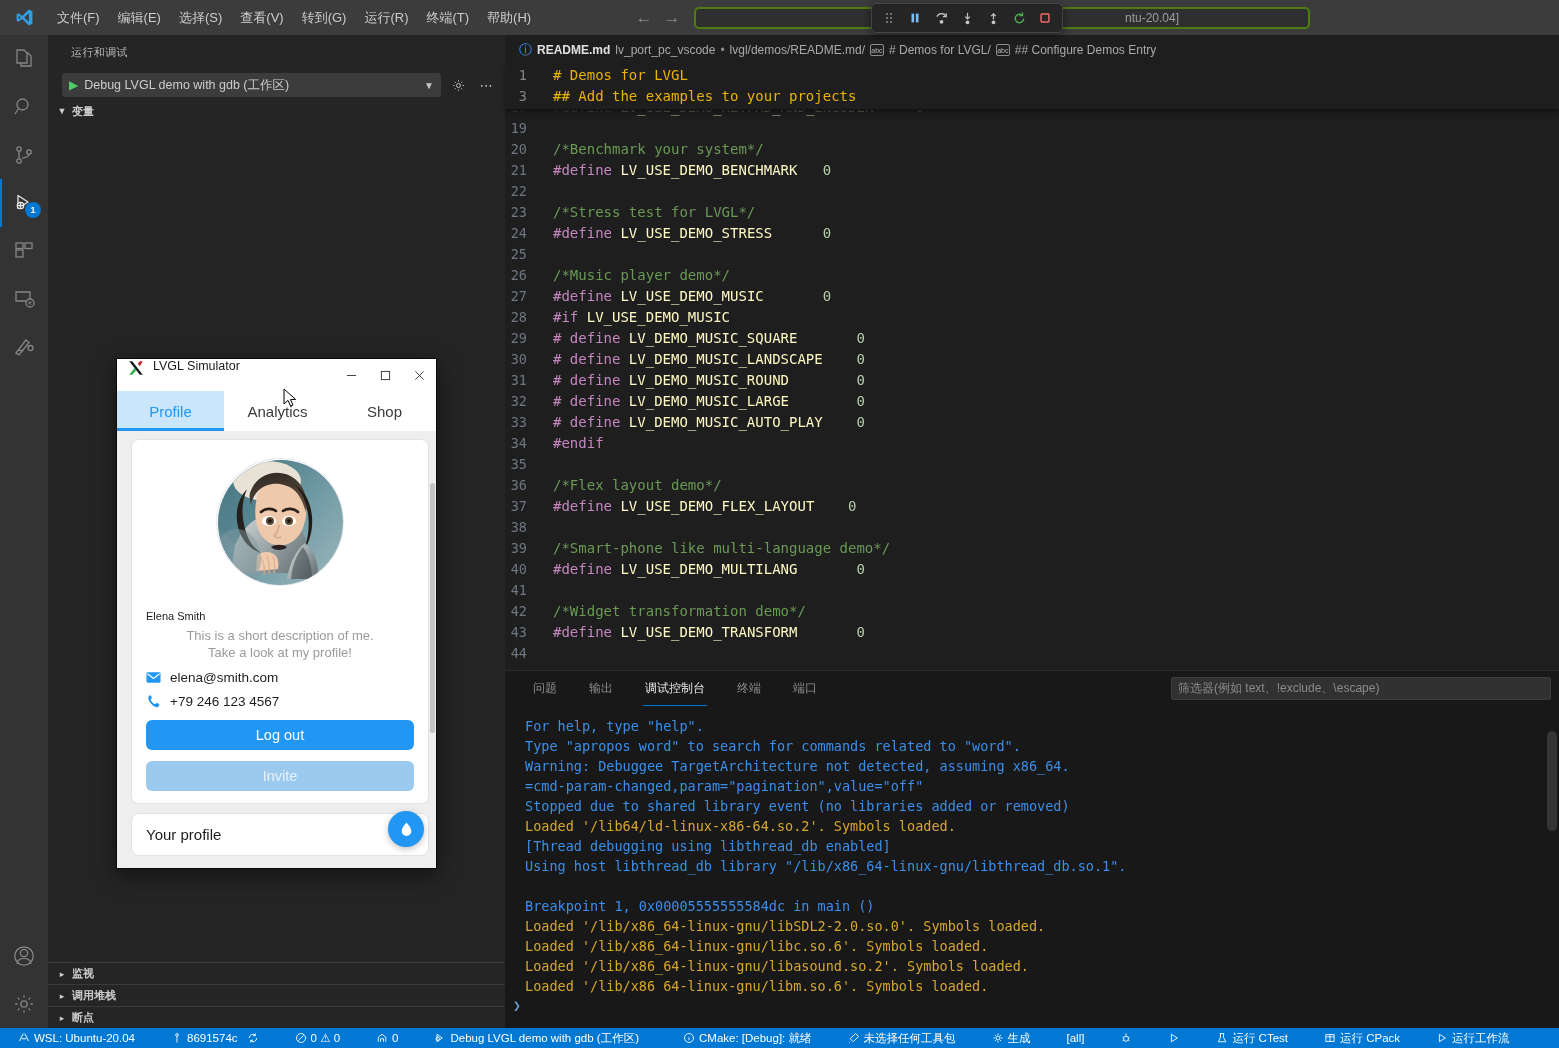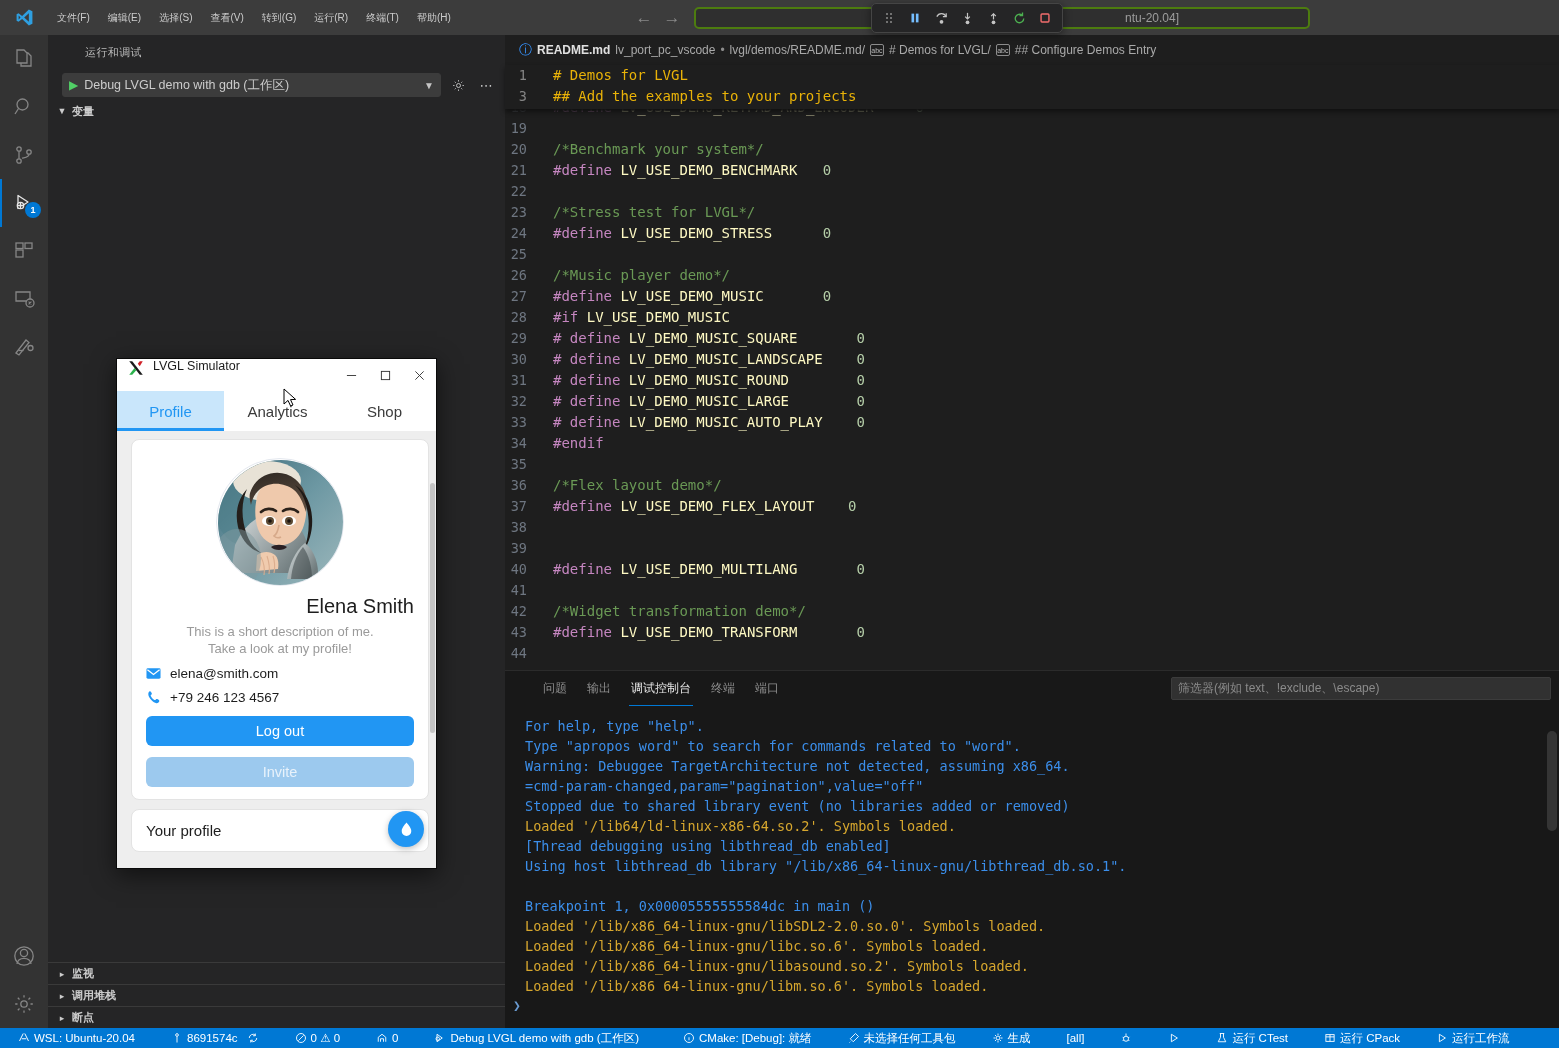--- a/index.html
+++ b/index.html
@@ -9,21 +9,21 @@
     font-family:"Liberation Sans","DejaVu Sans",sans-serif;
     color:#cccccc;font-size:13px;
   }
   .mono{font-family:"DejaVu Sans Mono","Liberation Mono",monospace;}
 
   
   #titlebar{position:absolute;left:0;top:0;width:1559px;height:35px;background:#3c3c3c;display:flex;align-items:center;}
   #vs-logo{width:48px;height:35px;display:flex;align-items:center;justify-content:center;}
   #vs-logo svg{width:19px;height:19px;}
   .menu-list{display:flex;align-items:center;height:35px;}
-  .menu-item{padding:3px 9px;font-size:10px;color:#cccccc;cursor:default;white-space:nowrap;}
+  .menu-item{padding:3px 9px;font-size:13px;color:#cccccc;cursor:default;white-space:nowrap;}
   #tb-center{position:absolute;left:630px;top:0;width:680px;height:35px;display:flex;align-items:center;}
   .navarrow{width:28px;height:28px;display:flex;align-items:center;justify-content:center;color:#8a8a8a;font-size:17px;}
   #cmdbar{flex:1;height:22px;margin-left:8px;background:#2f2f2f;border:2px solid #4d7c0f;border-radius:5px;
           display:flex;align-items:center;justify-content:center;color:#9d9d9d;font-size:12px;overflow:hidden;}
   #cmdbar span{margin-left:300px;white-space:nowrap;}
 
   
   #debug-toolbar{position:absolute;left:871px;top:3px;height:30px;background:#252526;border:1px solid #454545;
                  border-radius:5px;display:flex;align-items:center;padding:0 5px;gap:2px;box-shadow:0 2px 8px rgba(0,0,0,.45);z-index:40;}
   .dbg-btn{width:24px;height:24px;display:flex;align-items:center;justify-content:center;border-radius:4px;}
@@ -36,21 +36,21 @@
   .act{width:48px;height:48px;display:flex;align-items:center;justify-content:center;position:relative;color:#868686;}
   .act.active{color:#e7e7e7;}
   .act.active:before{content:"";position:absolute;left:0;top:0;width:2px;height:48px;background:#0078d4;}
   .act svg{width:24px;height:24px;}
   .badge{position:absolute;right:7px;bottom:9px;min-width:16px;height:16px;background:#0078d4;color:#fff;
          border-radius:8px;font-size:9px;display:flex;align-items:center;justify-content:center;padding:0 4px;font-weight:600;}
   #act-bottom{margin-top:auto;display:flex;flex-direction:column;}
 
   
   #sidebar{position:absolute;left:48px;top:35px;width:457px;height:993px;background:#252526;}
-  #sb-header{height:35px;display:flex;align-items:center;padding:0 12px 0 37px;}
+  #sb-header{height:35px;display:flex;align-items:center;padding:0 12px 0 23px;}
   #sb-title{font-size:11px;text-transform:uppercase;letter-spacing:.4px;color:#bbbbbb;flex:1;}
   #launchrow{height:30px;display:flex;align-items:center;padding:0 8px 0 14px;gap:6px;}
   #launch-select{flex:1;height:24px;background:#3c3c3c;border:1px solid #3c3c3c;border-radius:3px;
                  display:flex;align-items:center;padding:0 6px;gap:6px;color:#cccccc;font-size:12.5px;}
   #launch-select .play{color:#51cf66;font-size:12px;}
   #launch-select .lbl{flex:1;white-space:nowrap;overflow:hidden;text-overflow:ellipsis;}
   #launch-select .chev{color:#c5c5c5;font-size:10px;}
   .icon-btn{width:22px;height:22px;display:flex;align-items:center;justify-content:center;color:#c5c5c5;border-radius:4px;}
   .section-hdr{height:22px;display:flex;align-items:center;gap:4px;padding-left:8px;font-size:11px;
                font-weight:700;color:#cccccc;border-top:1px solid #3a3a3a;}
@@ -77,21 +77,21 @@
   .k-id{color:#fef9c3;}       
   .k-num{color:#b5cea8;}      
   .k-cmt{color:#6a9955;}      
   .k-head{color:#eab308;}     
   .fade-top{position:absolute;left:0;top:0;width:100%;height:10px;
             background:linear-gradient(#1e1e1e,rgba(30,30,30,0));pointer-events:none;}
 
   
   #panel{position:absolute;left:505px;top:670px;width:1054px;height:358px;background:#181818;
          border-top:1px solid #2b2b2b;}
-  #panel-tabs{height:35px;display:flex;align-items:center;padding-left:28px;gap:0;position:relative;}
+  #panel-tabs{height:35px;display:flex;align-items:center;padding-left:18px;gap:12px;position:relative;}
   .ptab{height:35px;display:flex;align-items:center;padding:0 10px;font-size:12px;color:#8c8c8c;position:relative;}
   .ptab.active{color:#e7e7e7;}
   .ptab.active:after{content:"";position:absolute;left:8px;right:8px;bottom:0;height:1px;background:#0078d4;}
   #filter-box{position:absolute;right:8px;top:6px;width:380px;height:23px;background:#313131;border:1px solid #3c3c3c;
               border-radius:2px;display:flex;align-items:center;padding:0 6px;color:#8b8b8b;font-size:12px;}
   #console{position:absolute;left:0;top:35px;width:1054px;height:288px;overflow:hidden;padding:10px 0 0 20px;}
   .oline{font-size:13.5px;line-height:20px;white-space:pre;}
   .c-blue{color:#3b8eea;}
   .c-orange{color:#d7a72e;}
   #console-input{position:absolute;left:0;bottom:12px;width:1054px;height:22px;display:flex;align-items:center;
@@ -113,21 +113,21 @@
   .wbtn{width:34px;height:32px;display:flex;align-items:center;justify-content:center;color:#333;font-size:12px;}
   #sim-body{position:relative;width:321px;height:478px;background:#f2f2f2;overflow:hidden;}
   #tabbar{height:40px;display:flex;background:#ffffff;}
   .stab{flex:1;display:flex;align-items:center;justify-content:center;font-size:15px;color:#3b3b3b;position:relative;}
   .stab.active{background:#c9e6fb;color:#2196f3;}
   .stab.active:after{content:"";position:absolute;left:0;right:0;bottom:0;height:3px;background:#2196f3;}
   #tabcontent{position:relative;height:438px;background:#eeeeee;padding:8px 9px 0 14px;}
   .card{background:#ffffff;border:1px solid #e3e3e3;border-radius:8px;padding:12px 14px;margin-bottom:9px;}
   #avatar{width:128px;height:128px;border-radius:50%;margin:6px auto 0;overflow:hidden;
           border:1px solid #e4e8ef;position:relative;}
-  #pname{text-align:right;font-size:20px;color:#1d1d1d;margin-top:9px;}
+  #pname{text-align:left;font-size:11px;color:#1d1d1d;margin-top:24px;}
   #pdesc{text-align:center;font-size:13px;color:#9a9a9a;line-height:17px;margin-top:5px;}
   .contact{display:flex;align-items:center;gap:9px;margin-top:9px;font-size:13.5px;color:#1d1d1d;}
   .contact svg{width:15px;height:15px;flex:none;}
   .btn{height:30px;border-radius:6px;display:flex;align-items:center;justify-content:center;
        font-size:14.5px;margin-top:11px;}
   .btn.primary{background:#2196f3;color:#ffffff;}
   .btn.disabled{background:#9cc9ee;color:#e8f2fb;}
   #card2-title{font-size:15px;color:#1d1d1d;}
   #fab{position:absolute;right:14px;bottom:22px;width:36px;height:36px;border-radius:50%;background:#2196f3;
        display:flex;align-items:center;justify-content:center;box-shadow:0 2px 6px rgba(0,0,0,.25);}
@@ -358,21 +358,21 @@
         <div class="cline"><span class="ln">29</span><span class="k-pre"># define</span><span class="k-id"> LV_DEMO_MUSIC_SQUARE</span><span class="k-num">       0</span></div>
         <div class="cline"><span class="ln">30</span><span class="k-pre"># define</span><span class="k-id"> LV_DEMO_MUSIC_LANDSCAPE</span><span class="k-num">    0</span></div>
         <div class="cline"><span class="ln">31</span><span class="k-pre"># define</span><span class="k-id"> LV_DEMO_MUSIC_ROUND</span><span class="k-num">        0</span></div>
         <div class="cline"><span class="ln">32</span><span class="k-pre"># define</span><span class="k-id"> LV_DEMO_MUSIC_LARGE</span><span class="k-num">        0</span></div>
         <div class="cline"><span class="ln">33</span><span class="k-pre"># define</span><span class="k-id"> LV_DEMO_MUSIC_AUTO_PLAY</span><span class="k-num">    0</span></div>
         <div class="cline"><span class="ln">34</span><span class="k-pre">#endif</span></div>
         <div class="cline"><span class="ln">35</span></div>
         <div class="cline"><span class="ln">36</span><span class="k-cmt">/*Flex layout demo*/</span></div>
         <div class="cline"><span class="ln">37</span><span class="k-pre">#define</span><span class="k-id"> LV_USE_DEMO_FLEX_LAYOUT</span><span class="k-num">    0</span></div>
         <div class="cline"><span class="ln">38</span></div>
-        <div class="cline"><span class="ln">39</span></div>
+        <div class="cline"><span class="ln">39</span><span class="k-cmt">/*Smart-phone like multi-language demo*/</span></div>
         <div class="cline"><span class="ln">40</span><span class="k-pre">#define</span><span class="k-id"> LV_USE_DEMO_MULTILANG</span><span class="k-num">       0</span></div>
         <div class="cline"><span class="ln">41</span></div>
         <div class="cline"><span class="ln">42</span><span class="k-cmt">/*Widget transformation demo*/</span></div>
         <div class="cline"><span class="ln">43</span><span class="k-pre">#define</span><span class="k-id"> LV_USE_DEMO_TRANSFORM</span><span class="k-num">       0</span></div>
         <div class="cline"><span class="ln">44</span></div>
       </div>
     <div class="fade-top"></div>
   </div>
 </div>
 

